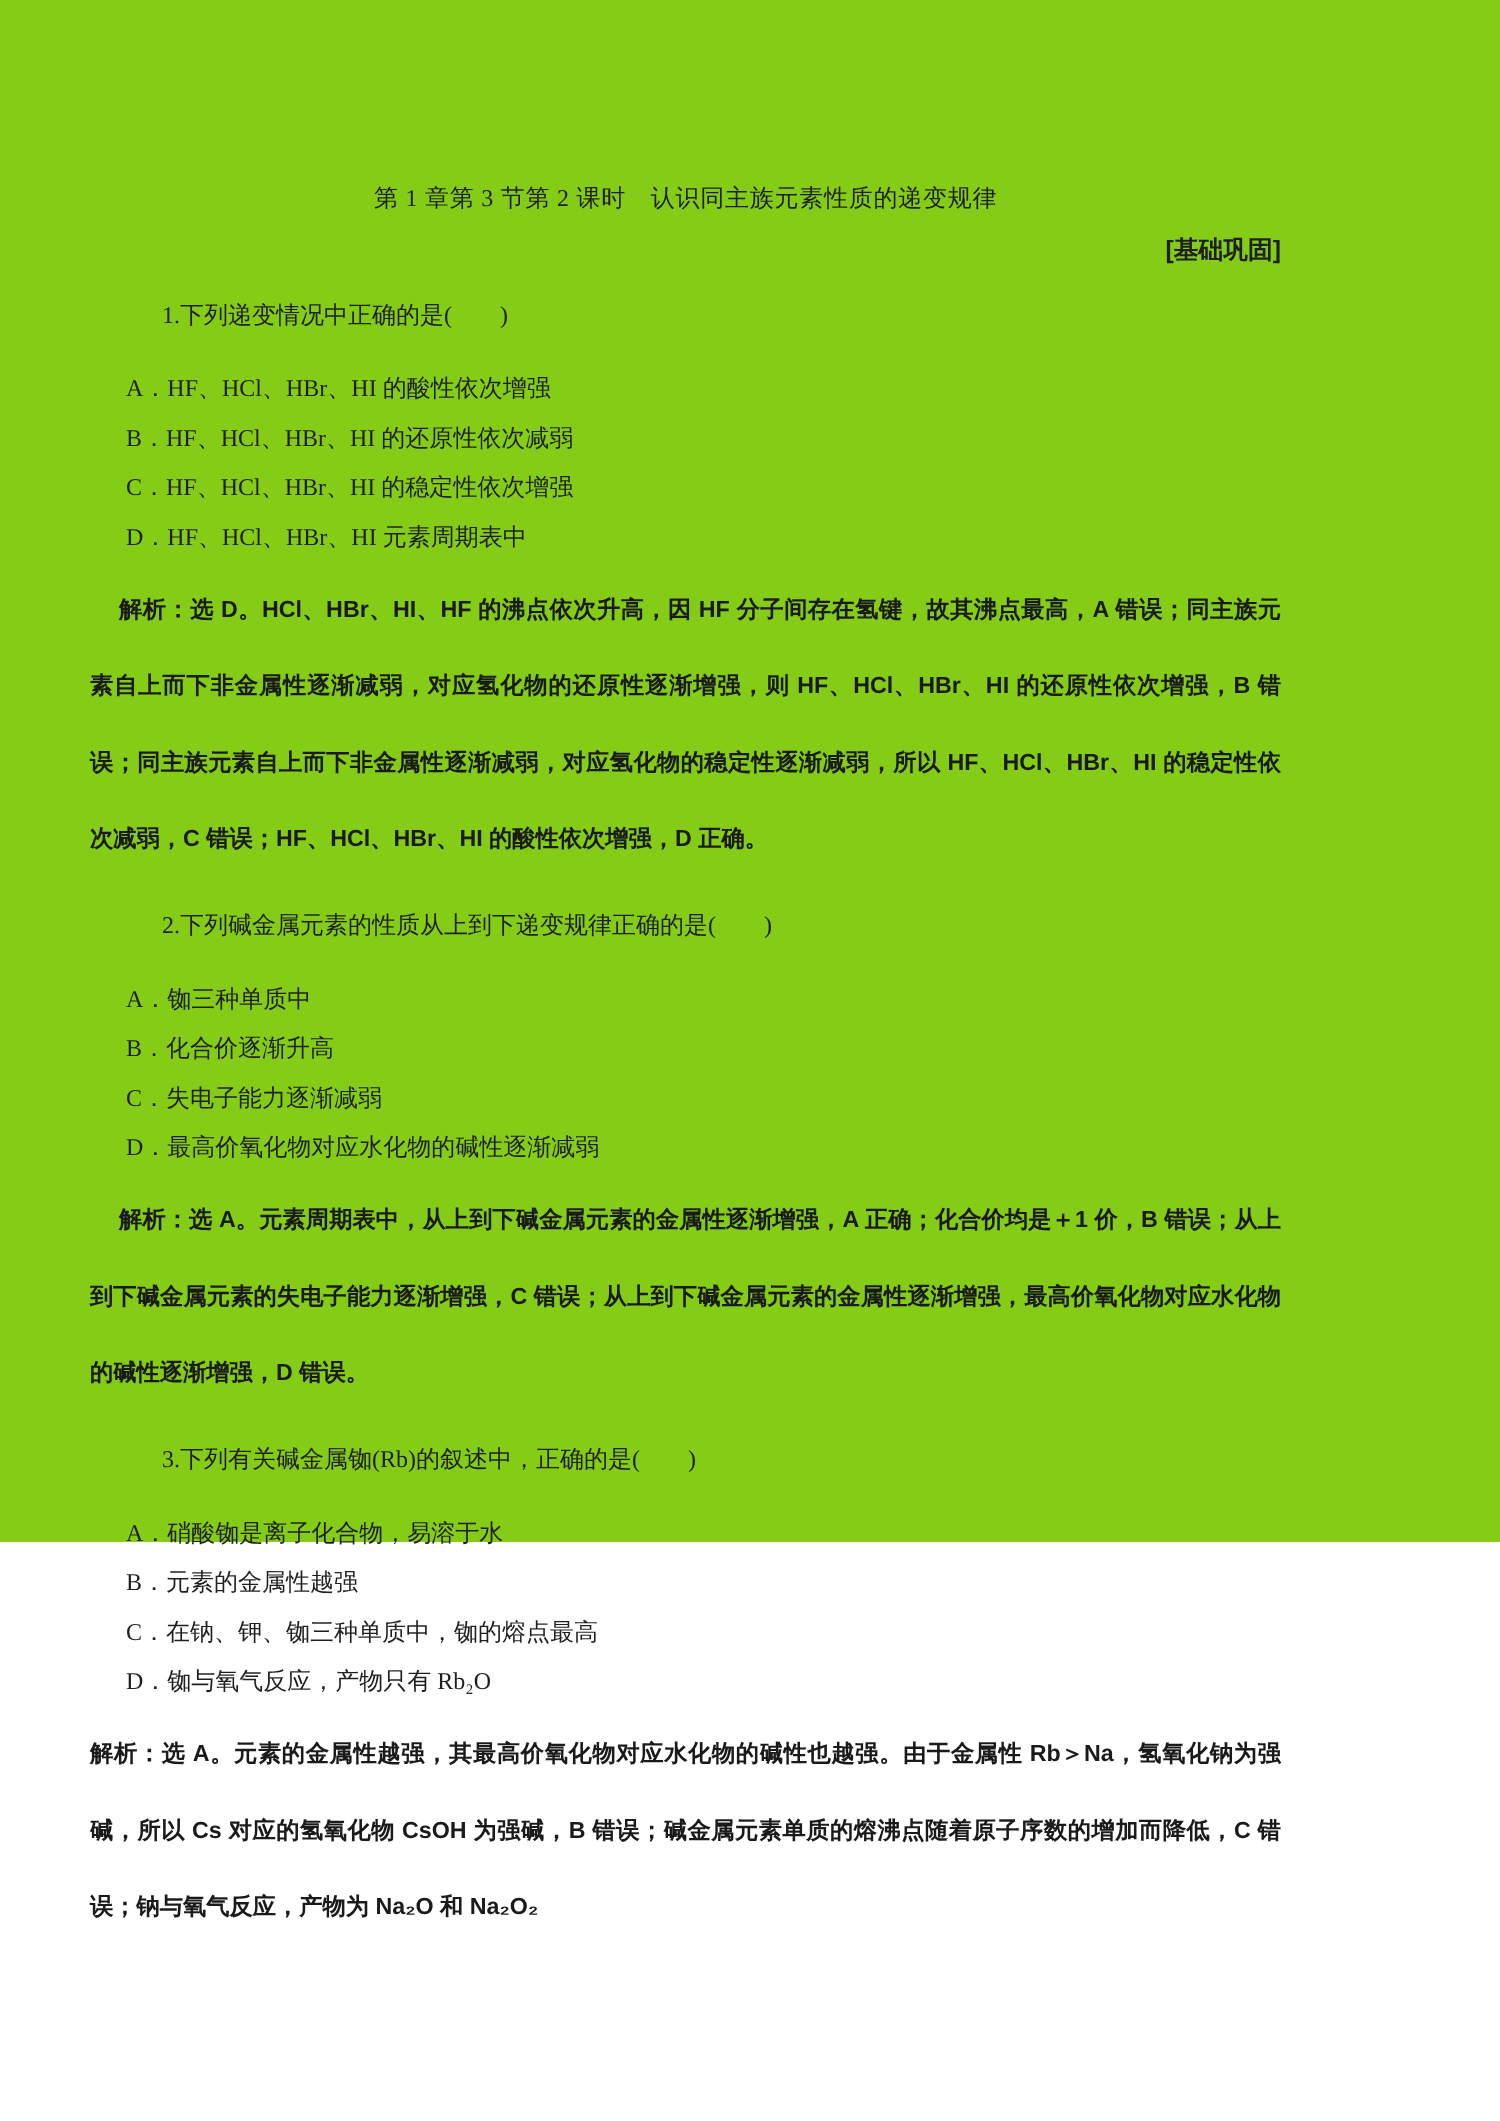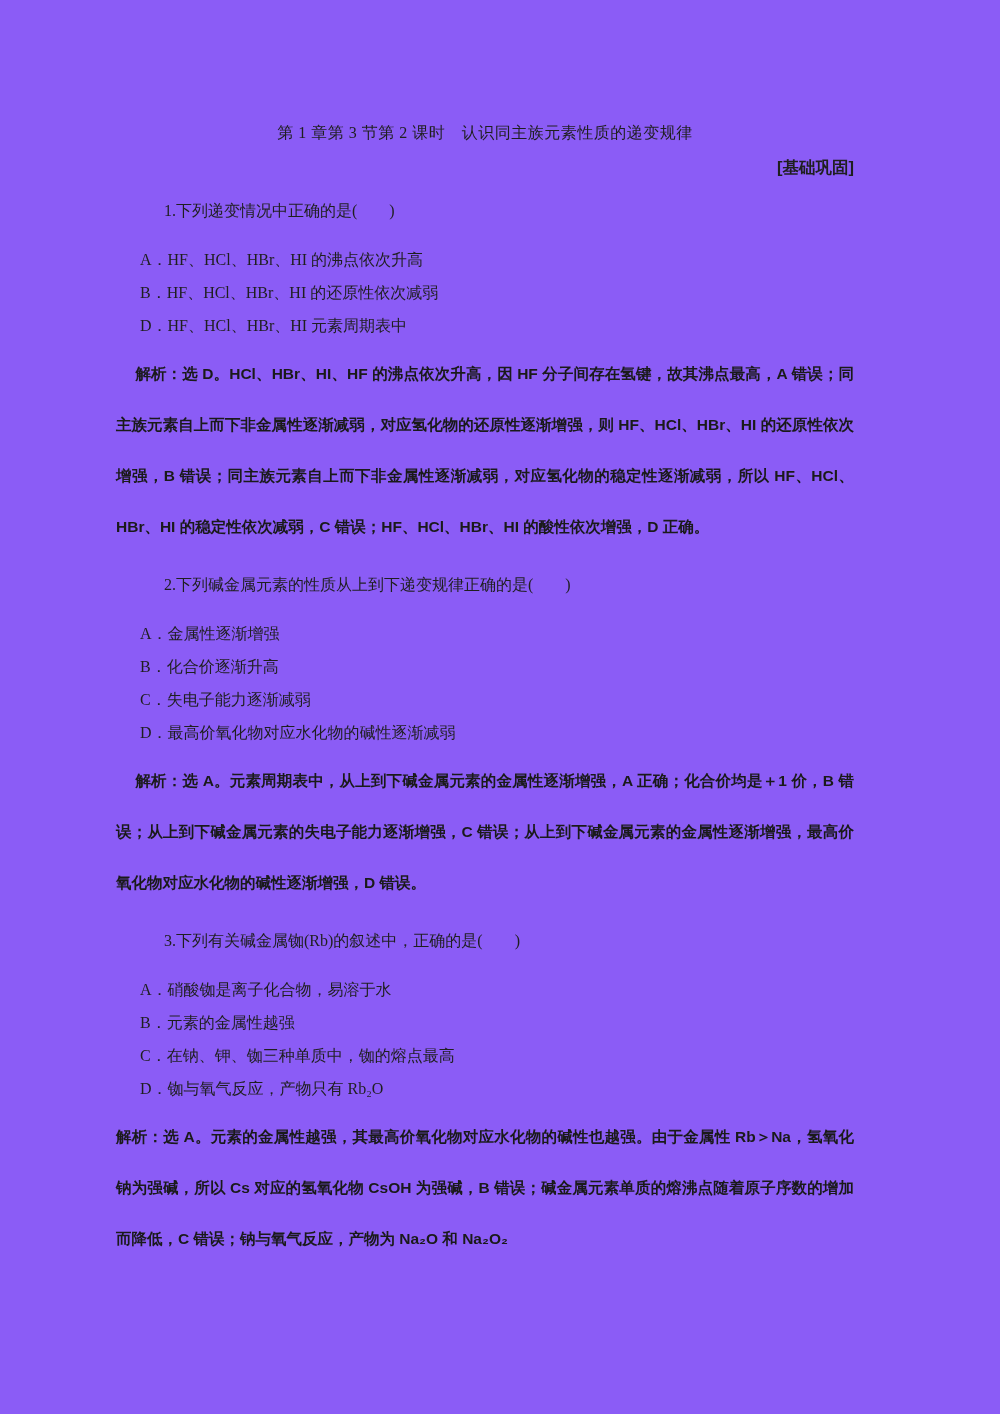--- a/index.html
+++ b/index.html
@@ -10,23 +10,23 @@
   body {
     width: 1000px;
     height: 1414px;
     font-family: "Liberation Serif", "DejaVu Serif", serif;
     color: #1f1f1f;
     overflow: hidden;
   }
   .page {
     box-sizing: border-box;
     width: 1000px;
-    height: 1414px;
-    padding: 122px 146px 40px 116px;
-    background: #8b5cf6;
+    height: 1028px;
+    padding: 122px 146px 40px 60px;
+    background: #84cc16;
     font-size: 16px;
   }
   .doc-title {
     text-align: center;
     line-height: 22px;
     margin: 0 0 12px 0;
     letter-spacing: 0.5px;
   }
   .section-header {
     text-align: right;
@@ -64,29 +64,30 @@
 </head>
 <body>
 
 <div class="page">
 
   <p class="doc-title">第 1 章第 3 节第 2 课时　认识同主族元素性质的递变规律</p>
   <p class="section-header">[基础巩固]</p>
 
   <section class="question">
     <p class="stem">1.下列递变情况中正确的是(　　)</p>
-    <p class="option">A．HF、HCl、HBr、HI 的沸点依次升高</p>
+    <p class="option">A．HF、HCl、HBr、HI 的酸性依次增强</p>
     <p class="option">B．HF、HCl、HBr、HI 的还原性依次减弱</p>
+    <p class="option">C．HF、HCl、HBr、HI 的稳定性依次增强</p>
     <p class="option">D．HF、HCl、HBr、HI 元素周期表中</p>
     <p class="analysis">解析：选 D。HCl、HBr、HI、HF 的沸点依次升高，因 HF 分子间存在氢键，故其沸点最高，A 错误；同主族元素自上而下非金属性逐渐减弱，对应氢化物的还原性逐渐增强，则 HF、HCl、HBr、HI 的还原性依次增强，B 错误；同主族元素自上而下非金属性逐渐减弱，对应氢化物的稳定性逐渐减弱，所以 HF、HCl、HBr、HI 的稳定性依次减弱，C 错误；HF、HCl、HBr、HI 的酸性依次增强，D 正确。</p>
   </section>
 
   <section class="question">
     <p class="stem">2.下列碱金属元素的性质从上到下递变规律正确的是(　　)</p>
-    <p class="option">A．金属性逐渐增强</p>
+    <p class="option">A．铷三种单质中</p>
     <p class="option">B．化合价逐渐升高</p>
     <p class="option">C．失电子能力逐渐减弱</p>
     <p class="option">D．最高价氧化物对应水化物的碱性逐渐减弱</p>
     <p class="analysis">解析：选 A。元素周期表中，从上到下碱金属元素的金属性逐渐增强，A 正确；化合价均是＋1 价，B 错误；从上到下碱金属元素的失电子能力逐渐增强，C 错误；从上到下碱金属元素的金属性逐渐增强，最高价氧化物对应水化物的碱性逐渐增强，D 错误。</p>
   </section>
 
   <section class="question">
     <p class="stem">3.下列有关碱金属铷(Rb)的叙述中，正确的是(　　)</p>
     <p class="option">A．硝酸铷是离子化合物，易溶于水</p>
     <p class="option">B．元素的金属性越强</p>

